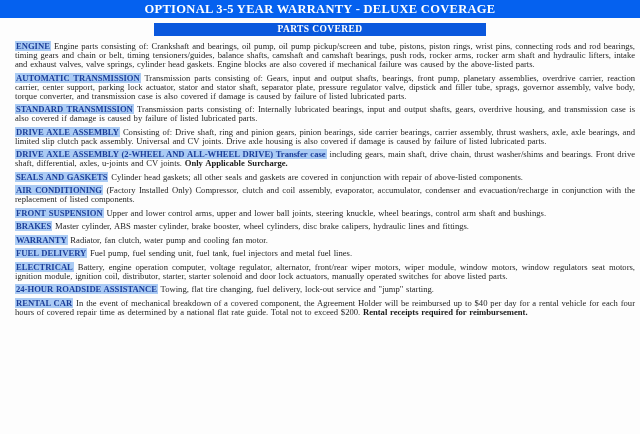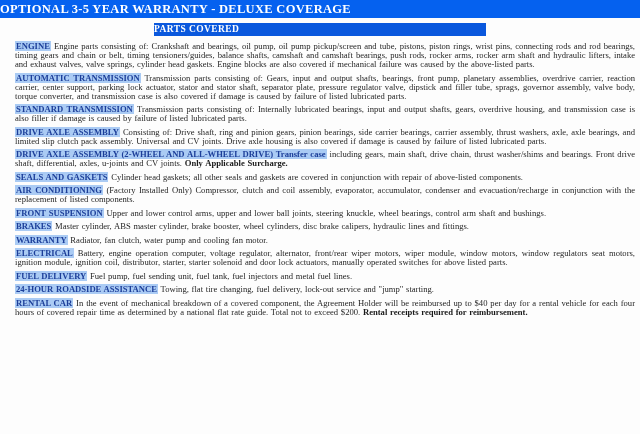--- a/index.html
+++ b/index.html
@@ -14,38 +14,39 @@
     width:640px;height:434px;
     background:#fdfdfd;
   }
   .banner{
     width:640px;height:18px;
     background:#0561ef;
     color:#ffffff;
     font-weight:bold;
     font-size:12.5px;
     letter-spacing:0.3px;
-    text-align:left;
+    text-align:center;
     line-height:18px;
     white-space:nowrap;
   }
   .subbar-row{
     width:640px;
     height:13px;
     margin-top:5px;
     display:flex;
     justify-content:center;
   }
   .subbar{
     width:332px;height:13px;
     background:#0a58dd;
     color:#ffffff;
     font-weight:bold;
     font-size:9.5px;
     letter-spacing:0.4px;
+    text-align:center;
     line-height:13px;
   }
   .content{
     margin:6px 5px 0 15px;
   }
   .section{
     margin:0 0 4.5px 0;
     font-size:8.6px;
     line-height:9px;
     text-align:justify;
@@ -73,38 +74,38 @@
 
   <div class="subbar-row">
     <div class="subbar">PARTS COVERED</div>
   </div>
 
   <div class="content">
   <p class="section"><span class="heading">ENGINE</span> <span class="body-text">Engine parts consisting of: Crankshaft and bearings, oil pump, oil pump pickup/screen and tube, pistons, piston rings, wrist pins, connecting rods and rod bearings, timing gears and chain or belt, timing tensioners/guides, balance shafts, camshaft and camshaft bearings, push rods, rocker arms, rocker arm shaft and hydraulic lifters, intake and exhaust valves, valve springs, cylinder head gaskets. Engine blocks are also covered if mechanical failure was caused by the above-listed parts.</span> </p>
 
   <p class="section"><span class="heading">AUTOMATIC TRANSMISSION</span> <span class="body-text">Transmission parts consisting of: Gears, input and output shafts, bearings, front pump, planetary assemblies, overdrive carrier, reaction carrier, center support, parking lock actuator, stator and stator shaft, separator plate, pressure regulator valve, dipstick and filler tube, sprags, governor assembly, valve body, torque converter, and transmission case is also covered if damage is caused by failure of listed lubricated parts.</span> </p>
 
-  <p class="section"><span class="heading">STANDARD TRANSMISSION</span> <span class="body-text">Transmission parts consisting of: Internally lubricated bearings, input and output shafts, gears, overdrive housing, and transmission case is also filler if damage is caused by failure of listed lubricated parts.</span> </p>
+  <p class="section"><span class="heading">STANDARD TRANSMISSION</span> <span class="body-text">Transmission parts consisting of: Internally lubricated bearings, input and output shafts, gears, overdrive housing, and transmission case is also covered if damage is caused by failure of listed lubricated parts.</span> </p>
 
   <p class="section"><span class="heading">DRIVE AXLE ASSEMBLY</span> <span class="body-text">Consisting of: Drive shaft, ring and pinion gears, pinion bearings, side carrier bearings, carrier assembly, thrust washers, axle, axle bearings, and limited slip clutch pack assembly. Universal and CV joints. Drive axle housing is also covered if damage is caused by failure of listed lubricated parts.</span> </p>
 
   <p class="section"><span class="heading">DRIVE AXLE ASSEMBLY (2-WHEEL AND ALL-WHEEL DRIVE) Transfer case</span> <span class="body-text">including gears, main shaft, drive chain, thrust washer/shims and bearings. Front drive shaft, differential, axles, u-joints and CV joints.</span> <span class="bold-note">Only Applicable Surcharge.</span></p>
 
   <p class="section"><span class="heading">SEALS AND GASKETS</span> <span class="body-text">Cylinder head gaskets; all other seals and gaskets are covered in conjunction with repair of above-listed components.</span> </p>
 
   <p class="section"><span class="heading">AIR CONDITIONING</span> <span class="body-text">(Factory Installed Only) Compressor, clutch and coil assembly, evaporator, accumulator, condenser and evacuation/recharge in conjunction with the replacement of listed components.</span> </p>
 
   <p class="section"><span class="heading">FRONT SUSPENSION</span> <span class="body-text">Upper and lower control arms, upper and lower ball joints, steering knuckle, wheel bearings, control arm shaft and bushings.</span> </p>
 
 
   <p class="section"><span class="heading">BRAKES</span> <span class="body-text">Master cylinder, ABS master cylinder, brake booster, wheel cylinders, disc brake calipers, hydraulic lines and fittings.</span> </p>
 
   <p class="section"><span class="heading">WARRANTY</span> <span class="body-text">Radiator, fan clutch, water pump and cooling fan motor.</span> </p>
 
+  <p class="section"><span class="heading">FUEL DELIVERY</span> <span class="body-text">Fuel pump, fuel sending unit, fuel tank, fuel injectors and metal fuel lines.</span> </p>
+
   <p class="section"><span class="heading">ELECTRICAL</span> <span class="body-text">Battery, engine operation computer, voltage regulator, alternator, front/rear wiper motors, wiper module, window motors, window regulators seat motors, ignition module, ignition coil, distributor, starter, starter solenoid and door lock actuators, manually operated switches for above listed parts.</span> </p>
-
-  <p class="section"><span class="heading">FUEL DELIVERY</span> <span class="body-text">Fuel pump, fuel sending unit, fuel tank, fuel injectors and metal fuel lines.</span> </p>
 
   <p class="section"><span class="heading">24-HOUR ROADSIDE ASSISTANCE</span> <span class="body-text">Towing, flat tire changing, fuel delivery, lock-out service and "jump" starting.</span> </p>
 
   <p class="section"><span class="heading">RENTAL CAR</span> <span class="body-text">In the event of mechanical breakdown of a covered component, the Agreement Holder will be reimbursed up to $40 per day for a rental vehicle for each four hours of covered repair time as determined by a national flat rate guide. Total not to exceed $200.</span> <span class="bold-note">Rental receipts required for reimbursement.</span></p>
 </div>
 </div>
 
 </body></html>

